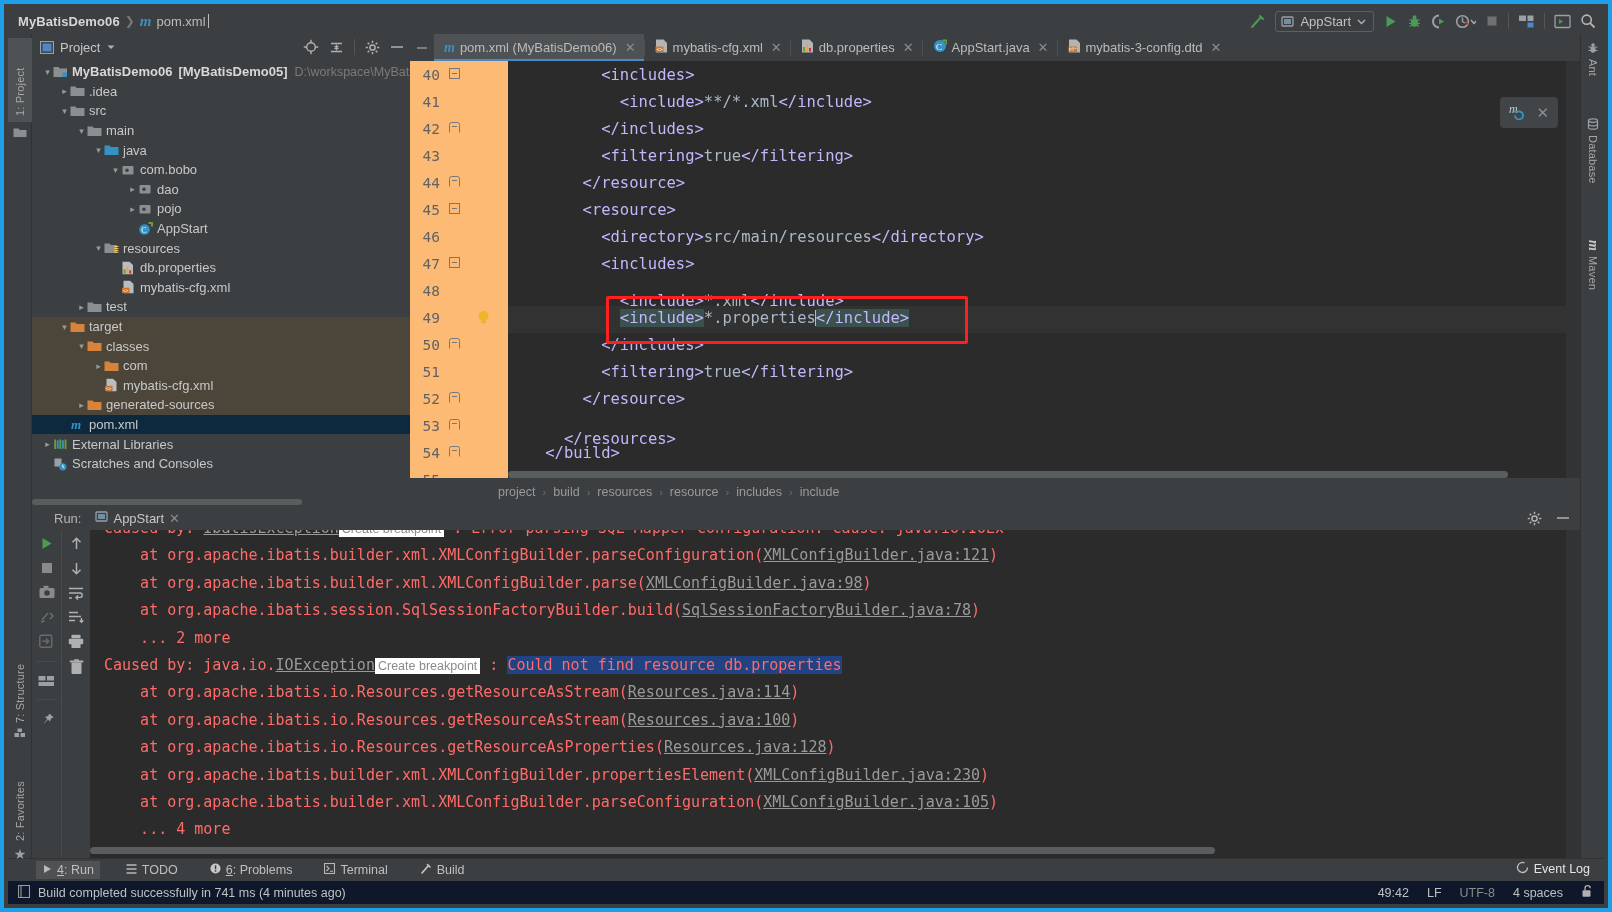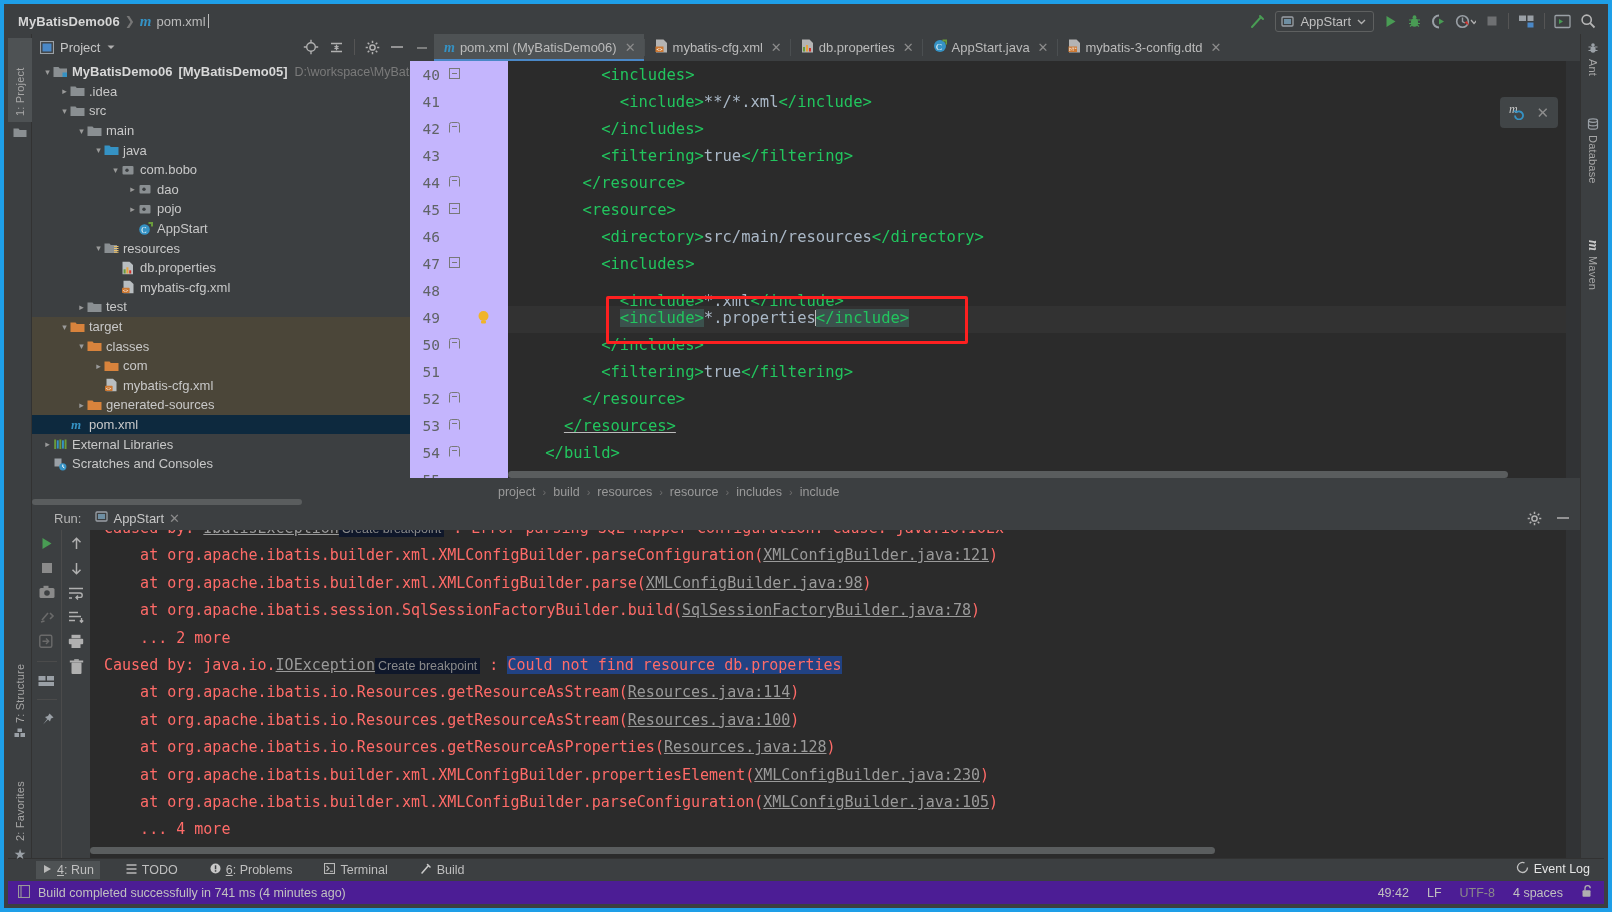--- a/index.html
+++ b/index.html
@@ -100,27 +100,27 @@
   .tab {
     display:flex; align-items:center; gap:5px; padding:0 8px 0 10px;
     font-size:13px; color:#bbbbbb; position:relative; white-space:nowrap;
   }
   .tab.active { background:#4e5254; }
   .tab.active::after { content:""; position:absolute; left:0; right:0; bottom:0; height:2px; background:#4a88c7; }
   .tab .x { color:#8c8c8c; font-size:13px; margin-left:3px; }
   .tab-divider { width:1px; background:#4b4f51; margin:5px 0; }
 
   .edbody { flex:1 1 auto; position:relative; overflow:hidden; display:flex; }
-  .gutter { width:98px; flex:0 0 98px; background:#c4b5fd; position:relative; }
+  .gutter { width:98px; flex:0 0 98px; background:#fdba74; position:relative; }
   .gnum { position:absolute; right:68px; color:#606366; font-family:"DejaVu Sans Mono", monospace; font-size:14.5px;}
   .fold { position:absolute; right:48px; color:#787878; font-size:11px; }
   .bulb { position:absolute; left:66px; }
   .code { flex:1 1 auto; position:relative; font-family:"DejaVu Sans Mono", monospace; font-size:15.5px; }
   .cl { position:absolute; left:0; white-space:pre; }
-  .tag { color:#22c55e; }
+  .tag { color:#c4b5fd; }
   .txt { color:#a9b7c6; }
   .curline { position:absolute; left:0; right:0; height:27px; background:#323232; }
   .hl { background:#3b514d; }
   .caret { display:inline-block; width:1px; height:16px; background:#bbb; vertical-align:-3px; margin:0 -0.5px; }
   .redbox { position:absolute; border:3px solid #fd2020; border-radius:2px; pointer-events:none;}
   .mvnwidget {
     position:absolute; right:22px; top:36px; background:#414547; border-radius:4px;
     display:flex; align-items:center; gap:8px; padding:5px 9px;
   }
   .edscroll-h { position:absolute; left:98px; right:14px; bottom:28px; height:7px; }
@@ -142,36 +142,36 @@
   .runtools { width:58px; flex:0 0 58px; display:flex; background:#3c3f41; }
   .rtcol { width:29px; display:flex; flex-direction:column; align-items:center; gap:10px; padding-top:6px;}
   .rtcol.second { border-left:1px solid #4b4b4b;}
   .rtsep { width:20px; height:1px; background:#4b4b4b; margin:2px 0;}
   .console {
     flex:1 1 auto; background:#2b2b2b; position:relative; overflow:hidden;
     font-family:"DejaVu Sans Mono", monospace; font-size:15px; color:#cc7832;
   }
   .ln { position:absolute; white-space:pre; left:0; color:#ff6b68; }
   .lnk { color:#9a9a9a; text-decoration:underline; }
-  .crbp { color:#8a8a8a; background:#0f172a; font-size:12.5px; font-family:"Liberation Sans",sans-serif; padding:1px 3px;}
+  .crbp { color:#8a8a8a; background:#ffffff; font-size:12.5px; font-family:"Liberation Sans",sans-serif; padding:1px 3px;}
   .selhl { background:#214283; color:#ff6b68; }
   .console-sb { position:absolute; left:0; right:22px; bottom:4px; height:7px;}
   .console-sb i { display:block; height:7px; width:1125px; background:#5a5d5e; border-radius:4px;}
   .console-marker { position:absolute; right:0; top:0; bottom:0; width:14px; background:#313335;}
 
   
   .toolwin-bar {
     height:23px; flex:0 0 23px; background:#3c3f41; display:flex; align-items:center;
     gap:20px; padding-left:28px; font-size:12.5px; color:#bfbfbf; border-top:1px solid #323232;
   }
   .tw { display:flex; align-items:center; gap:5px; padding:2px 6px; }
   .tw.active { background:#4e5254; }
   .u { text-decoration:underline; }
   .statusbar {
-    height:23px; flex:0 0 23px; background:#4c1d95; display:flex; align-items:center;
+    height:23px; flex:0 0 23px; background:#0f172a; display:flex; align-items:center;
     padding:0 10px 0 10px; font-size:12.5px; color:#c0c0c0; gap:8px;
   }
   .status-right { margin-left:auto; display:flex; align-items:center; gap:18px; }
   .status-right .muted { color:#8a8a8a; }
   .evlog { position:absolute; right:14px; bottom:27px; display:flex; align-items:center; gap:5px; font-size:12.5px; color:#e5e5e5;}
 </style>
 </head>
 <body>
 
 <div id="frame">
@@ -681,21 +681,21 @@
                   <div class="cl" style="top: 113px; left: 74.56px;"><span class="tag">&lt;/resource&gt;</span></div>
                   <div class="cl" style="top: 140px; left: 74.56px;"><span class="tag">&lt;resource&gt;</span></div>
                   <div class="cl" style="top: 167px; left: 93.2px;"><span class="tag">&lt;directory&gt;</span><span class="txt">src/main/resources</span><span class="tag">&lt;/directory&gt;</span></div>
                   <div class="cl" style="top: 194px; left: 93.2px;"><span class="tag">&lt;includes&gt;</span></div>
                   <div class="cl" style="top: 221px; left: 111.84px; margin-top: 10px;"><span class="tag">&lt;include&gt;</span><span class="txt">*.xml</span><span class="tag">&lt;/include&gt;</span></div>
                   <div class="curline" style="top: 245px;"></div>
                   <div class="cl" style="top: 248px; left: 111.84px;"><span class="tag hl">&lt;include&gt;</span><span class="txt">*.properties</span><span class="caret"></span><span class="tag hl">&lt;/include&gt;</span></div>
                   <div class="cl" style="top: 275px; left: 93.2px;"><span class="tag">&lt;/includes&gt;</span></div>
                   <div class="cl" style="top: 302px; left: 93.2px;"><span class="tag">&lt;filtering&gt;</span><span class="txt">true</span><span class="tag">&lt;/filtering&gt;</span></div>
                   <div class="cl" style="top: 329px; left: 74.56px;"><span class="tag">&lt;/resource&gt;</span></div>
-                  <div class="cl" style="top: 356px; left: 55.92px; text-decoration: underline;"><span class="tag">&lt;/resources&gt;</span></div>
+                  <div class="cl" style="top: 369px; left: 55.92px;"><span class="tag">&lt;/resources&gt;</span></div>
                   <div class="cl" style="top: 383px; left: 37.28px;"><span class="tag">&lt;/build&gt;</span></div>
                   <div class="cl" style="top: 410px; left: 18.64px;"></div>
                 </div>
             <div class="markerbar"></div>
 
             <div class="mvnwidget">
               <span>
                 <svg width="19" height="18" viewBox="0 0 19 18">
                       <text x="0" y="11" font-size="12" fill="#c9c9c9" font-family="serif" font-style="italic">m</text>
                       <path d="M6 13.5 a4 4 0 1 0 1.3 -3" fill="none" stroke="#3592c4" stroke-width="1.8"></path>

